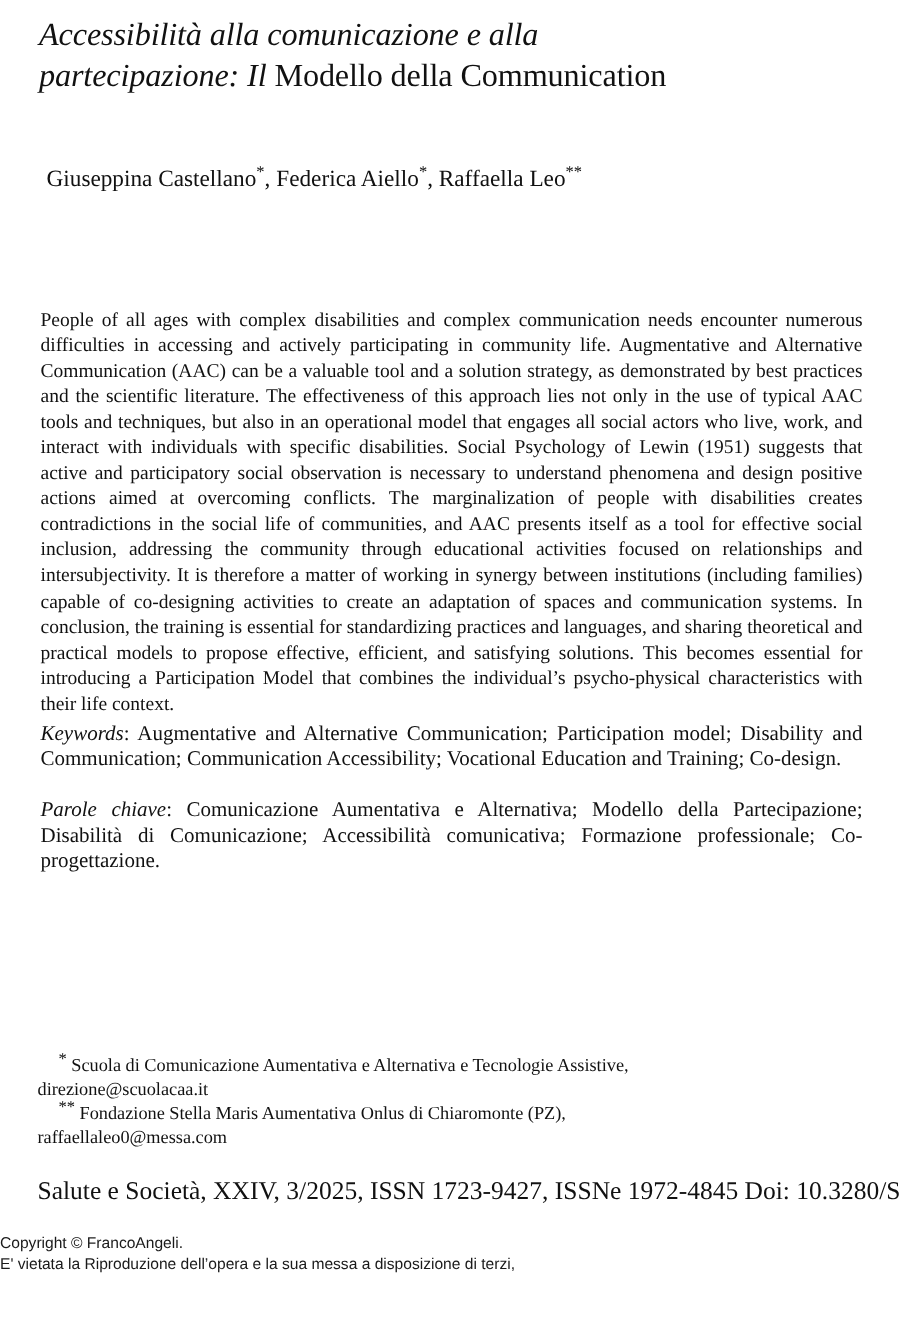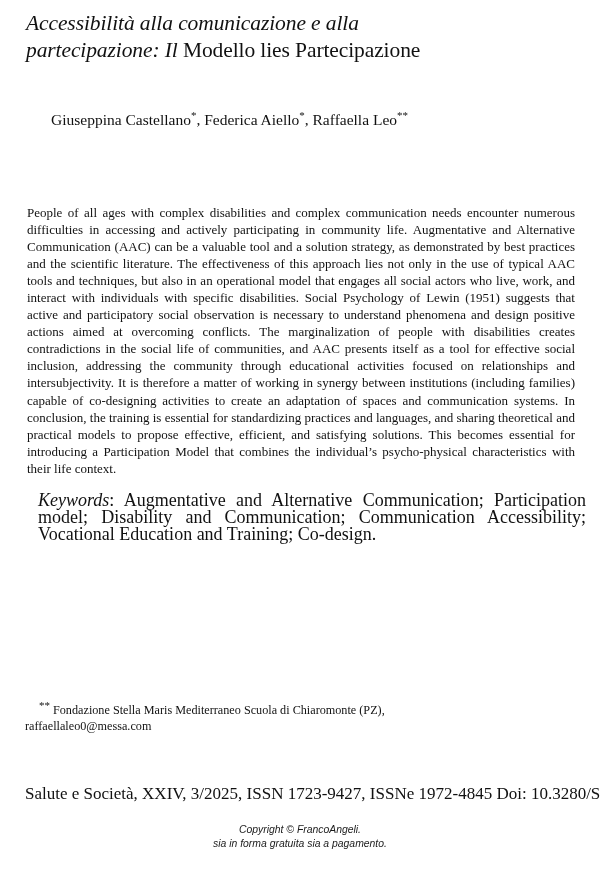--- a/index.html
+++ b/index.html
@@ -42,21 +42,20 @@
   }
 
   
   .authors {
     position: absolute;
     left: 31px;
     top: 110px;
     width: 545px;
     font-size: 15.5px;
     line-height: 20px;
-    margin-left: 20px;
   }
   .authors sup {
     font-size: 11px;
     vertical-align: super;
     line-height: 0;
   }
 
   
   .abstract {
     position: absolute;
@@ -69,24 +68,24 @@
     text-justify: inter-word;
     hyphens: manual;
     margin: 0;
   }
 
   
   .kwblock {
     position: absolute;
     left: 27px;
     width: 548px;
-    font-size: 18px;
+    font-size: 14px;
     line-height: 17.05px;
     text-align: justify;
-    margin: 11px;
+    margin: 0;
   }
   .kw-en { top: 481px; }
   .kw-it { top: 532px; }
   .kwblock .lead {
     font-style: italic;
   }
 
   
   .footnotes {
     position: absolute;
@@ -118,47 +117,48 @@
     line-height: 16px;
     white-space: nowrap;
   }
 
   
   .copyright {
     position: absolute;
     left: 0;
     top: 823px;
     width: 600px;
-    text-align: center;
+    text-align: left;
     font-family: "Liberation Sans", "DejaVu Sans", sans-serif;
     font-size: 10.4px;
     line-height: 13.6px;
     color: #1a1a1a;
-    font-style: italic;
   }
   .copyright div { margin: 0; }
 </style>
 </head>
 <body>
 
 <div class="page">
 
-  <h1 class="title"><span>Accessibilità alla comunicazione e alla</span><br><span>partecipazione: Il</span><span class="roman"> Modello lies Partecipazione</span><br></h1>
+  <h1 class="title"><span>Accessibilità alla comunicazione e alla</span><br><span>partecipazione: Il</span><span class="roman"> Modello della Communication</span><br></h1>
 
   <div class="authors"><span>Giuseppina Castellano</span><sup>*</sup><span>, </span><span>Federica Aiello</span><sup>*</sup><span>, </span><span>Raffaella Leo</span><sup>**</sup></div>
 
   <p class="abstract">People of all ages with complex disabilities and complex communication needs encounter numerous difficulties in accessing and actively participating in community life. Augmentative and Alternative Communication (AAC) can be a valuable tool and a solution strategy, as demonstrated by best practices and the scientific literature. The effectiveness of this approach lies not only in the use of typical AAC tools and techniques, but also in an operational model that engages all social actors who live, work, and interact with individuals with specific disabilities. Social Psychology of Lewin (1951) suggests that active and participatory social observation is necessary to understand phenomena and design positive actions aimed at overcoming conflicts. The marginalization of people with disabilities creates contradictions in the social life of communities, and AAC presents itself as a tool for effective social inclusion, addressing the community through educational activities focused on relationships and intersubjectivity. It is therefore a matter of working in synergy between institutions (including families) capable of co-designing activities to create an adaptation of spaces and communication systems. In conclusion, the training is essential for standardizing practices and languages, and sharing theoretical and practical models to propose effective, efficient, and satisfying solutions. This becomes essential for introducing a Participation Model that combines the individual’s psycho-physical characteristics with their life context.</p>
 
   <p class="kwblock kw-en"><span class="lead">Keywords</span><span>: </span><span>Augmentative and Alternative Communication; Participation model; Disability and Communication; Communication Accessibility; Vocational Education and Training; Co-design.</span></p>
 
+  <p class="kwblock kw-it"><span class="lead">Parole chiave</span><span>: </span><span>Comunicazione Aumentativa e Alternativa; Modello della Partecipazione; Disabilità di Comunicazione; Accessibilità comunicativa; Formazione professionale; Co-progettazione.</span></p>
 
   <div class="footnotes">
-    <p class="fn"><span class="mark">**</span><span>Fondazione Stella Maris Mediterraneo Scuola di Chiaromonte (PZ),</span><br><span>raffaellaleo0@messa.com</span></p>
+    <p class="fn"><span class="mark">*</span><span>Scuola di Comunicazione Aumentativa e Alternativa e Tecnologie Assistive,</span><br><span>direzione@scuolacaa.it</span></p>
+    <p class="fn"><span class="mark">**</span><span>Fondazione Stella Maris Aumentativa Onlus di Chiaromonte (PZ),</span><br><span>raffaellaleo0@messa.com</span></p>
   </div>
 
   <div class="citation">Salute e Società, XXIV, 3/2025, ISSN 1723-9427, ISSNe 1972-4845 Doi: 10.3280/SES2025-003008</div>
 
   <div class="copyright">
     <div>Copyright © FrancoAngeli.</div>
-    <div>sia in forma gratuita sia a pagamento.</div>
+    <div>E' vietata la Riproduzione dell’opera e la sua messa a disposizione di terzi,</div>
   </div>
 
 </div>
 
 </body></html>

